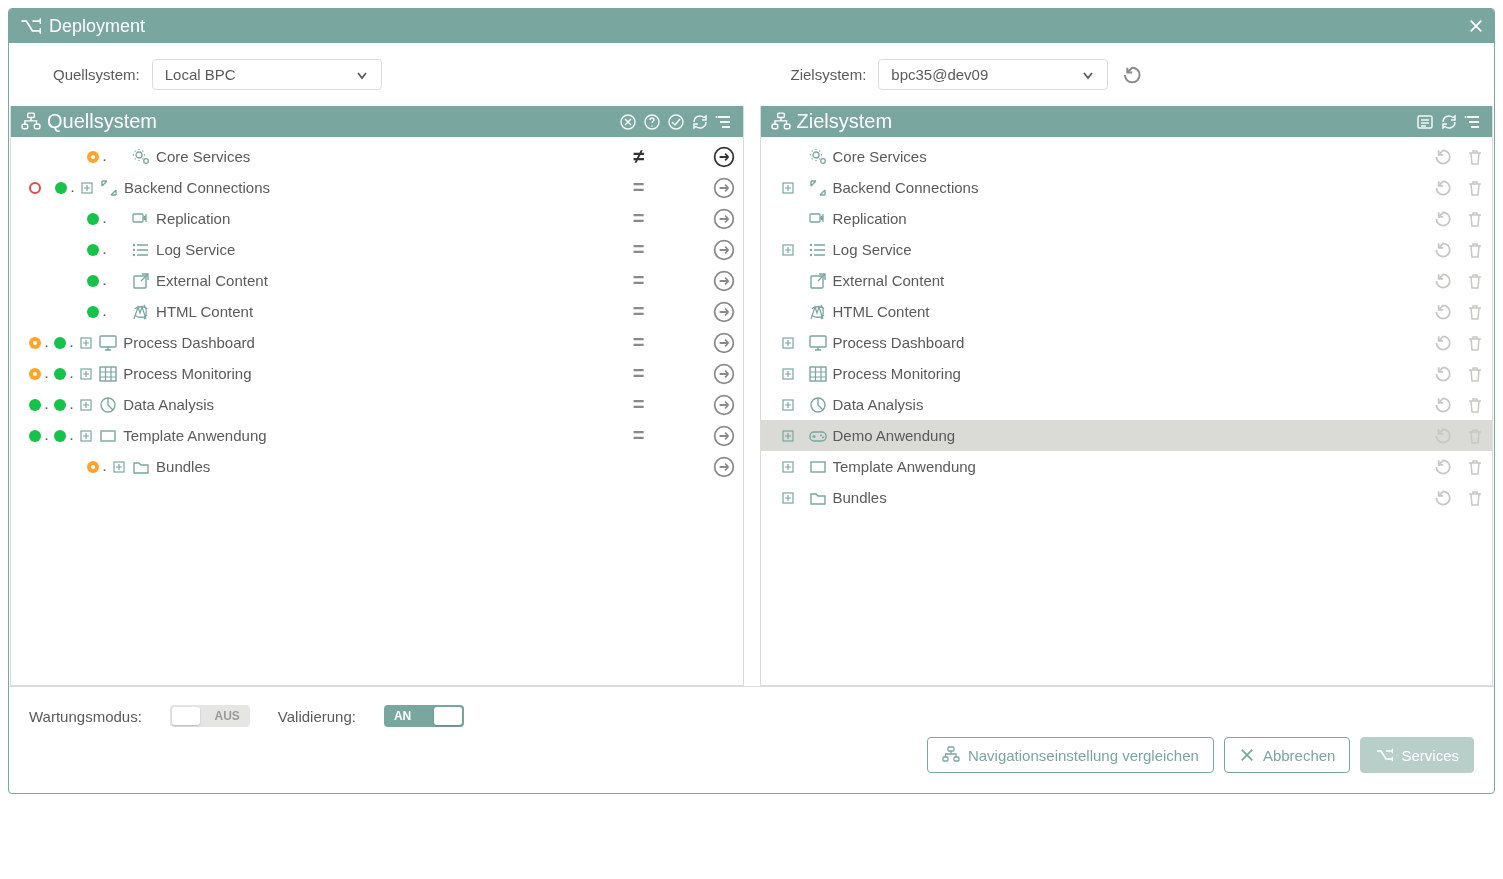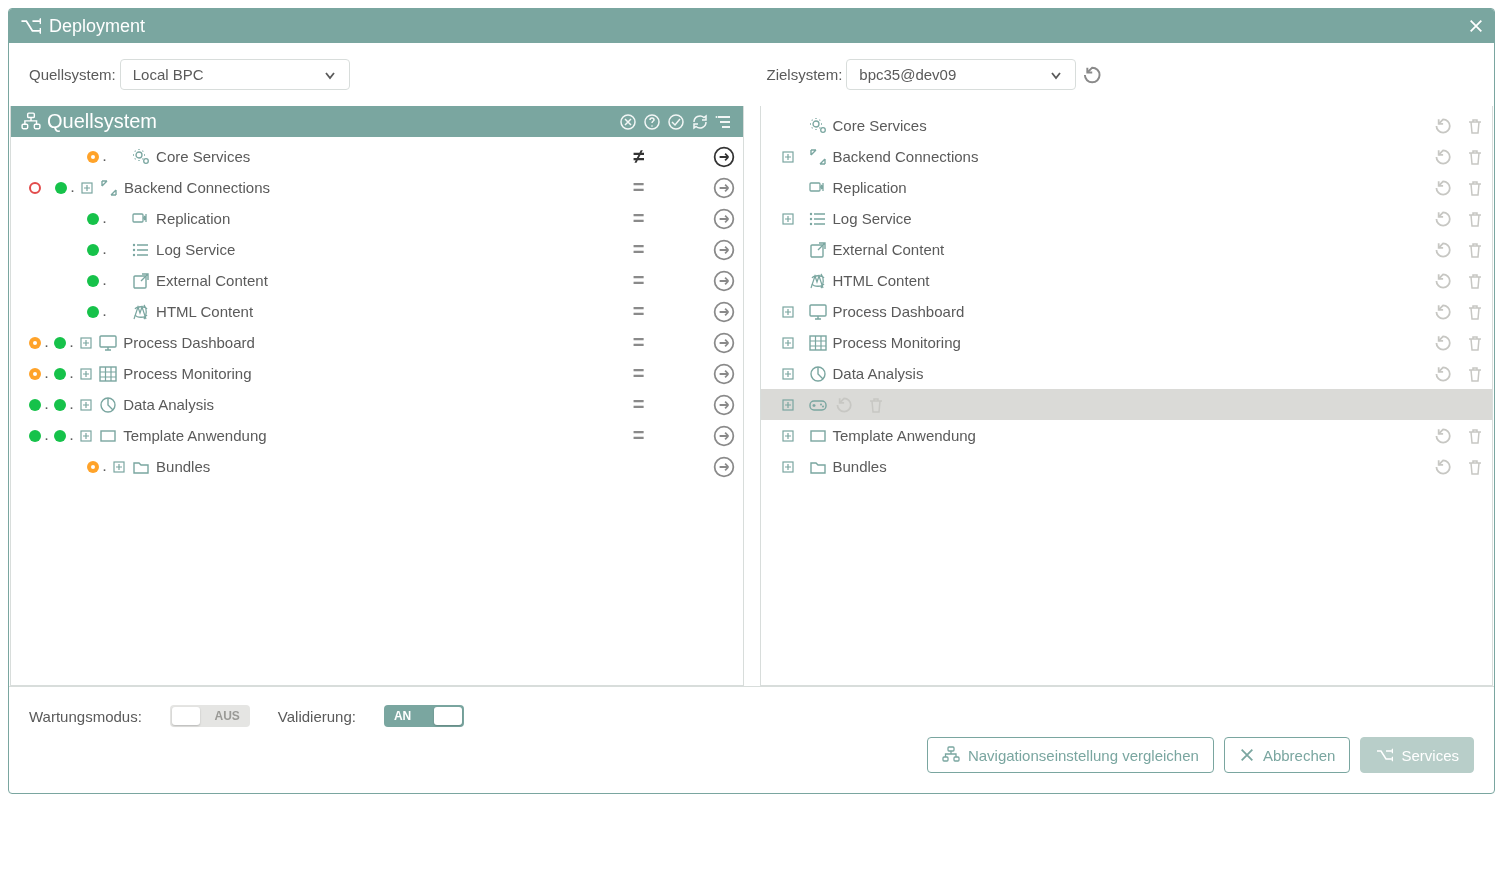--- a/index.html
+++ b/index.html
@@ -20,21 +20,21 @@
   margin:8px;border:1px solid var(--teal);border-radius:4px;overflow:hidden;
 }
 .titlebar{
   background:var(--teal);color:#fff;display:flex;align-items:center;padding:6px 10px;gap:8px;font-size:18px;
 }
 .titlebar .spacer{flex:1;}
 .close{cursor:pointer;font-size:20px;}
 .selector-row{
   display:flex;align-items:center;padding:16px 20px;gap:30px;
 }
-.selector-half{display:flex;align-items:center;gap:4px;flex:1;}
+.selector-half{display:flex;align-items:center;gap:12px;flex:1;margin-left:24px;}
 .label{color:var(--text);}
 .select{
   border:1px solid var(--border);border-radius:4px;padding:6px 12px;min-width:230px;display:flex;align-items:center;cursor:pointer;
 }
 .select .spacer{flex:1;}
 .icon-btn{cursor:pointer;color:var(--muted);}
 .panels{display:flex;gap:16px;padding:0 1px;}
 .panel{flex:1;display:flex;flex-direction:column;min-height:580px;border:1px solid var(--border);border-top:none;}
 .panel-head{
   background:var(--panel-head);color:#fff;display:flex;align-items:center;padding:4px 10px;font-size:20px;gap:6px;
@@ -544,20 +544,42 @@
                 <svg width="22" height="22" viewBox="0 0 20 20">
                   <use href="#i-arrowcirc"></use>
                 </svg>
               </span>
             </span>
           </div>
         </div>
     </div>
 
     <div class="panel">
+      <div class="panel-head">
+        <svg width="20" height="20" viewBox="0 0 18 18">
+            <use href="#i-tree"></use>
+          </svg>
+        <span>Zielsystem</span>
+        <span class="spacer"></span>
+        <span class="head-icon">
+            <svg width="18" height="18" viewBox="0 0 18 18">
+              <use href="#i-listbox"></use>
+            </svg>
+          </span>
+        <span class="head-icon">
+            <svg width="18" height="18" viewBox="0 0 18 18">
+              <use href="#i-refresh"></use>
+            </svg>
+          </span>
+        <span class="head-icon">
+            <svg width="18" height="18" viewBox="0 0 18 18">
+              <use href="#i-listind"></use>
+            </svg>
+          </span>
+      </div>
       <div class="tree" id="target-tree">
           <div class="row">
             <span class="indent" style="width:10px"></span>
             <span style="width:14px"></span>
             <span style="width:2px"></span>
             <span class="tree-icon">
               <svg width="18" height="18" viewBox="0 0 18 18">
                 <use href="#i-gears"></use>
               </svg>
             </span>
@@ -785,20 +807,21 @@
               <svg width="12" height="12" viewBox="0 0 12 12">
                 <use href="#i-plus"></use>
               </svg>
             </span>
             <span style="width:2px"></span>
             <span class="tree-icon">
               <svg width="18" height="18" viewBox="0 0 18 18">
                 <use href="#i-gamepad"></use>
               </svg>
             </span>
+            <span class="row-label">Demo Anwendung</span>
             <span class="row-right">
               <span class="revert">
                 <svg width="20" height="20" viewBox="0 0 18 18">
                   <use href="#i-revert"></use>
                 </svg>
               </span>
               <span class="trash">
                 <svg width="18" height="18" viewBox="0 0 18 18">
                   <use href="#i-trash"></use>
                 </svg>

